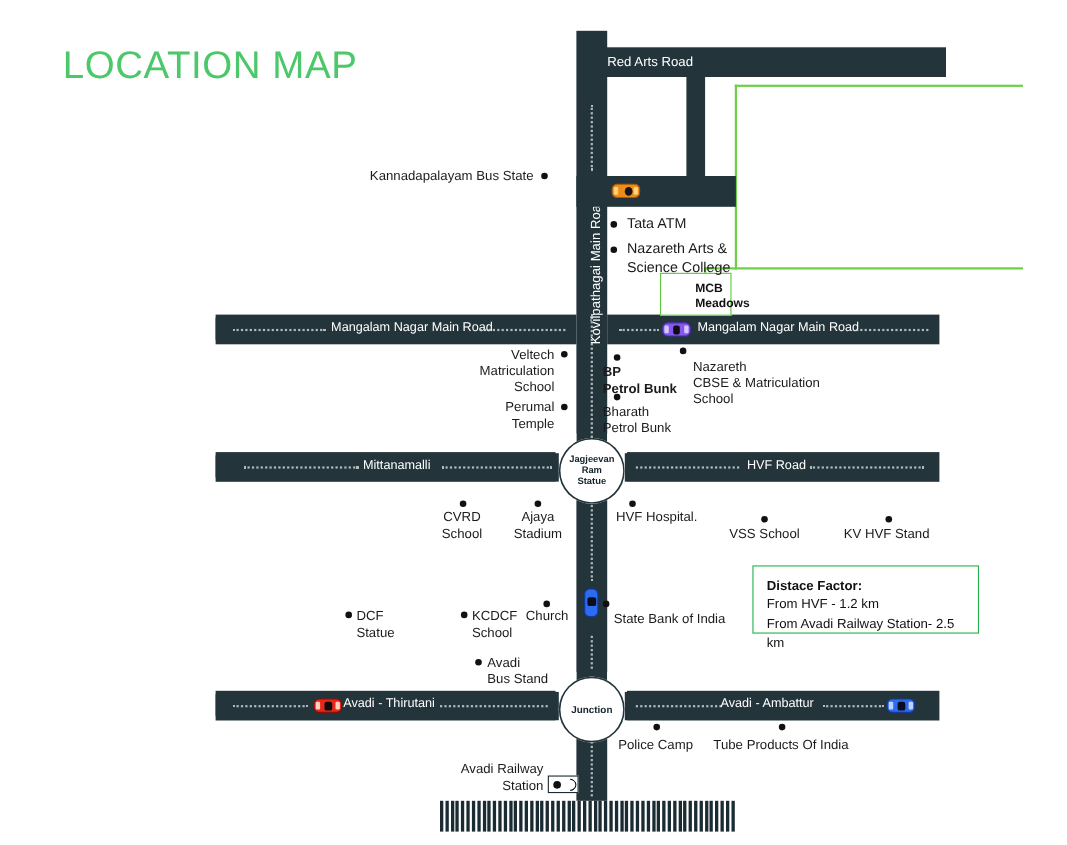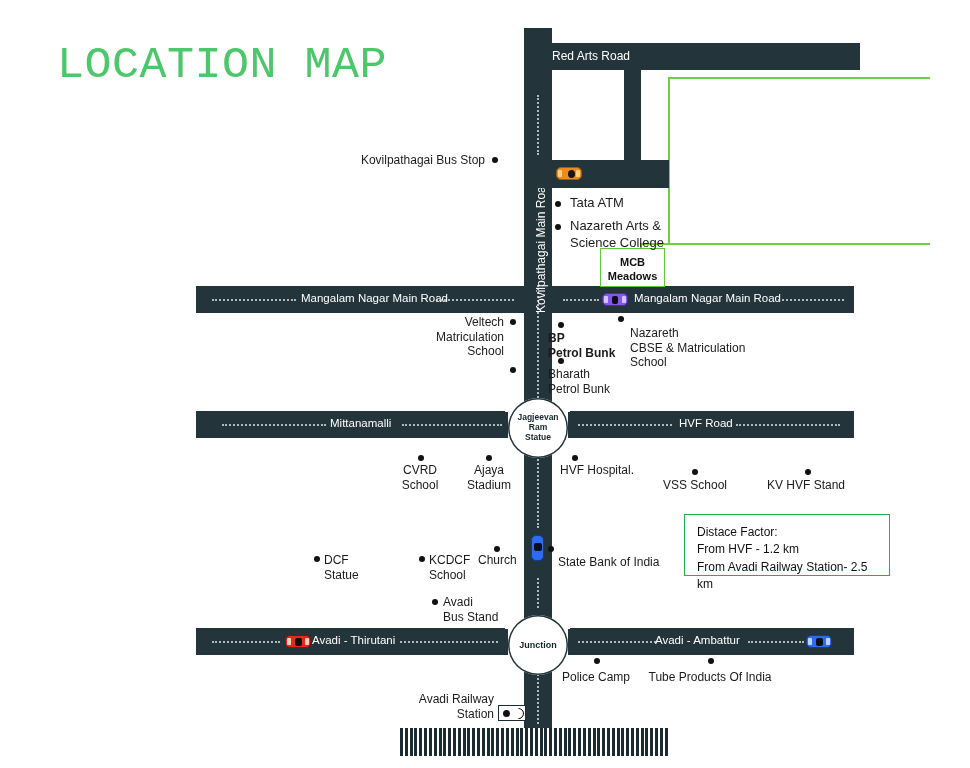--- a/index.html
+++ b/index.html
@@ -16,24 +16,24 @@
     height: 768px;
     background: #ffffff;
     overflow: hidden;
   }
 
   
   .map-title {
     position: absolute;
     left: 57px;
     top: 40px;
-    font-size: 45px;
+    font-size: 35px;
     letter-spacing: 0.5px;
     color: #4cc76a;
-    font-family: Liberation Mono, monospace;
+    font-family: Liberation Sans, sans-serif;
     white-space: nowrap;
   }
 
   
   .road {
     position: absolute;
     background: #23343b;
     box-sizing: border-box;
   }
   .road.h { height: 27px; }
@@ -148,39 +148,40 @@
     position: absolute;
     border: 1.5px solid #5dc93c;
     background: #ffffff;
     box-sizing: border-box;
   }
   .mcb-label {
     position: absolute;
     font-size: 11px;
     font-weight: bold;
     color: #111;
-    text-align: center;
+    text-align: left;
     line-height: 1.25;
     white-space: pre-line;
     font-family: "Liberation Sans", sans-serif;
+    margin-left: 32px;
   }
 
   
   .dist-box {
     position: absolute;
     border: 1.5px solid #22b14c;
     background: #ffffff;
     box-sizing: border-box;
     padding: 9px 12px;
     font-size: 12px;
     color: #111;
     line-height: 1.45;
     font-family: "Liberation Sans", sans-serif;
   }
-  .dist-box .ttl { font-weight: normal; }
+  .dist-box .ttl { font-weight: bold; }
 
   
   .car {
     position: absolute;
     width: 26px;
     height: 13px;
     border-radius: 5px;
     box-sizing: border-box;
   }
   .car .body {
@@ -429,28 +430,30 @@
     <div class="sdot"></div>
     <div class="sarc"></div>
   </div>
 
   <div class="bullet-list" style="left:553px; top:195px; width:125px;">
     <div class="li">Tata ATM</div>
     <div class="li">Nazareth Arts &amp;
 Science College</div>
   </div>
 
-  <div class="poi right" style="left:320px; top:153px; width:165px;">Kovilpathagai Bus Stop</div>
+  <div class="poi right" style="left:320px; top:153px; width:165px;">Kannadapalayam Bus State</div>
   <div class="dot" style="left:492px; top:157px;"></div>
 
   <div class="poi right" style="left:400px; top:315px; width:104px;">Veltech
 Matriculation
 School</div>
   <div class="dot" style="left:510px; top:319px;"></div>
 
+  <div class="poi right" style="left:400px; top:363px; width:104px;">Perumal
+Temple</div>
   <div class="dot" style="left:510px; top:367px;"></div>
 
   <div class="dot" style="left:558px; top:322px;"></div>
   <div class="poi" style="left:548px; top:331px; width:110px;font-weight:bold;">BP
 Petrol Bunk</div>
 
   <div class="dot" style="left:558px; top:358px;"></div>
   <div class="poi" style="left:548px; top:367px; width:110px;">Bharath
 Petrol Bunk</div>
 

